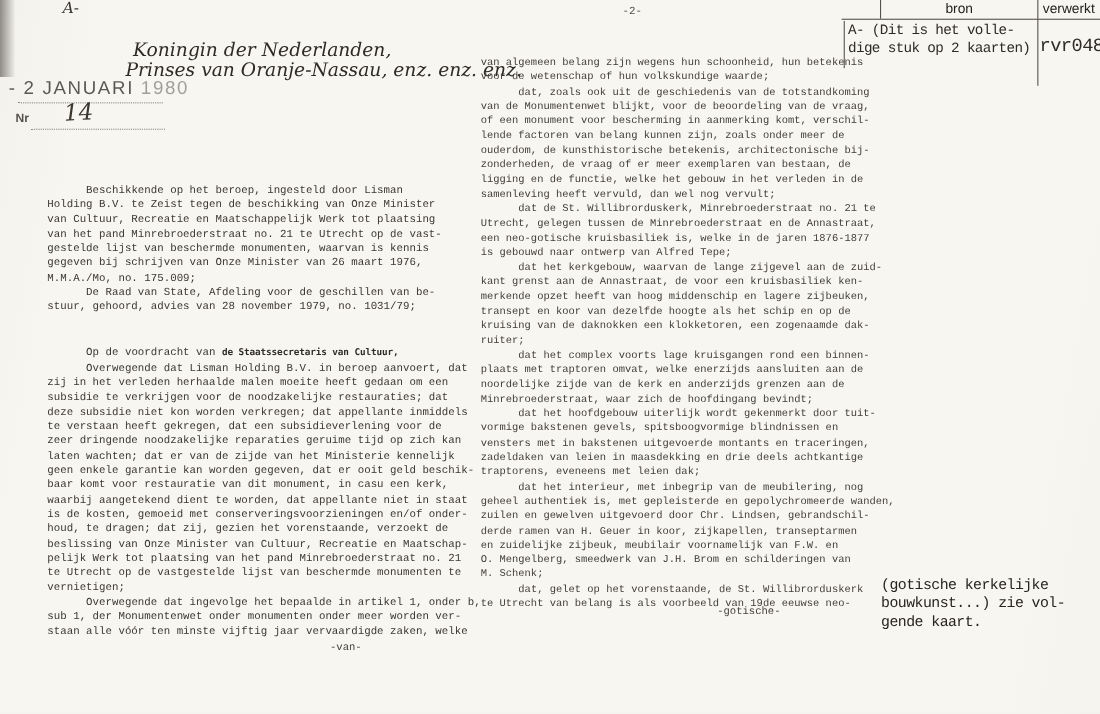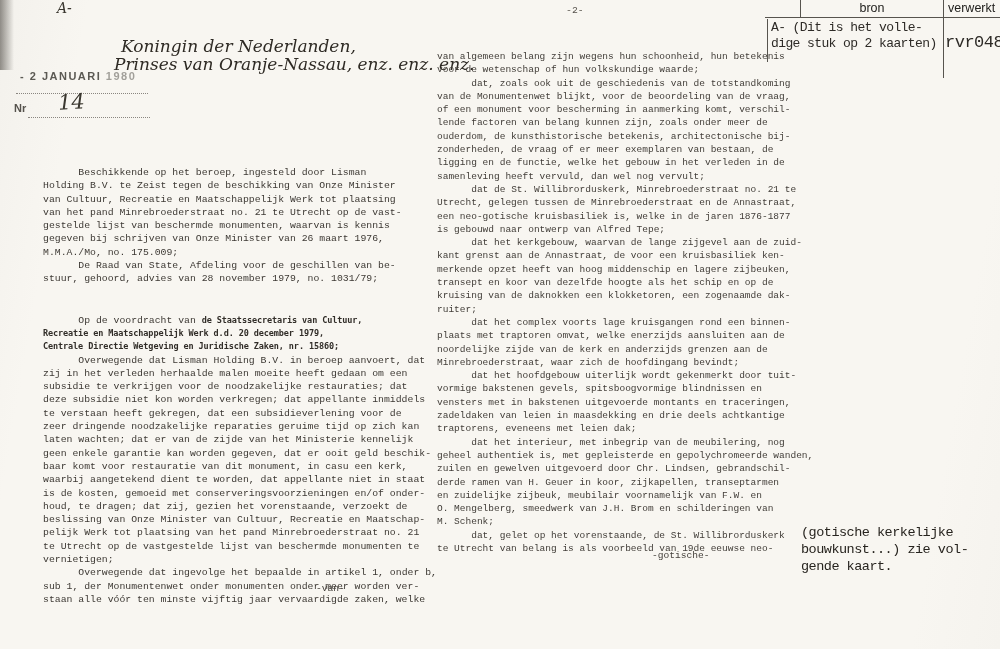--- a/index.html
+++ b/index.html
@@ -12,33 +12,33 @@
     background:linear-gradient(90deg,rgba(60,56,50,.55),rgba(60,56,50,0));}
   
   .tw{white-space:pre-wrap;font-family:"Liberation Mono",monospace;}
   .col{position:absolute;line-height:13.3px;}
   .col.left{left:43px;top:166px;width:396px;font-size:9.8px;}
   .col.right{left:437px;top:50px;width:394px;font-size:9.5px;color:#413d38;}
   .mixline{white-space:pre;line-height:13.3px;margin-top:28px;}
   .twb{font-family:"DejaVu Sans Mono",monospace;font-size:8.5px;font-weight:700;
        color:#312d28;letter-spacing:-0.1px;white-space:pre-wrap;line-height:13.3px;}
   .catchword{position:absolute;font-size:9.6px;color:#45413c;}
-  .cw-left{left:300px;top:583px;margin-left:16px;}
+  .cw-left{left:300px;top:583px;}
   .cw-right{left:652px;top:550px;}
   .pagenum{position:absolute;left:566px;top:5px;font-size:9.8px;color:#55514b;}
   
   .royal{position:absolute;font-family:"DejaVu Serif",serif;font-style:italic;color:#2e2a24;}
   .royal .big{font-size:31px;letter-spacing:.5px;}
   .royal .rest{font-size:17px;}
   .r1{left:68px;top:2px;}
   .r2{left:121px;top:36px;font-size:17px;}
   .r3{left:114px;top:54px;font-size:17px;}
   
-  .stamp-date{position:absolute;left:20px;top:70px;font-family:"Liberation Sans",sans-serif;
-    font-weight:700;font-size:11px;letter-spacing:1.5px;color:#5b5953;}
+  .stamp-date{position:absolute;left:8px;top:70px;font-family:"Liberation Sans",sans-serif;
+    font-weight:400;font-size:17px;letter-spacing:1.5px;color:#5b5953;}
   .stamp-year{opacity:.55;}
   .dotline{position:absolute;height:0;border-bottom:1.5px dotted #8a8680;}
   .d1{left:16px;top:93px;width:132px;}
   .d2{left:28px;top:117px;width:122px;}
   .nr-label{position:absolute;left:14px;top:102px;font-family:"Liberation Sans",sans-serif;
     font-size:11px;font-weight:700;color:#55524c;}
   .hand{font-family:"DejaVu Serif",serif;font-style:italic;color:#3a372f;}
   .mark-a{position:absolute;left:57px;top:0px;font-size:14px;}
   .nr-value{position:absolute;left:58px;top:90px;font-size:21px;transform:rotate(-3deg);}
   
@@ -82,22 +82,20 @@
     <div class="tw">      Beschikkende op het beroep, ingesteld door Lisman
 Holding B.V. te Zeist tegen de beschikking van Onze Minister
 van Cultuur, Recreatie en Maatschappelijk Werk tot plaatsing
 van het pand Minrebroederstraat no. 21 te Utrecht op de vast-
 gestelde lijst van beschermde monumenten, waarvan is kennis
 gegeven bij schrijven van Onze Minister van 26 maart 1976,
 M.M.A./Mo, no. 175.009;
       De Raad van State, Afdeling voor de geschillen van be-
 stuur, gehoord, advies van 28 november 1979, no. 1031/79;</div>
     <div class="mixline"><span class="tw">      Op de voordracht van </span><span class="twb">de Staatssecretaris van Cultuur,</span></div>
-    <div class="twb">Recreatie en Maatschappelijk Werk d.d. 20 december 1979,
-Centrale Directie Wetgeving en Juridische Zaken, nr. 15860;</div>
     <div class="tw">      Overwegende dat Lisman Holding B.V. in beroep aanvoert, dat
 zij in het verleden herhaalde malen moeite heeft gedaan om een
 subsidie te verkrijgen voor de noodzakelijke restauraties; dat
 deze subsidie niet kon worden verkregen; dat appellante inmiddels
 te verstaan heeft gekregen, dat een subsidieverlening voor de
 zeer dringende noodzakelijke reparaties geruime tijd op zich kan
 laten wachten; dat er van de zijde van het Ministerie kennelijk
 geen enkele garantie kan worden gegeven, dat er ooit geld beschik-
 baar komt voor restauratie van dit monument, in casu een kerk,
 waarbij aangetekend dient te worden, dat appellante niet in staat

